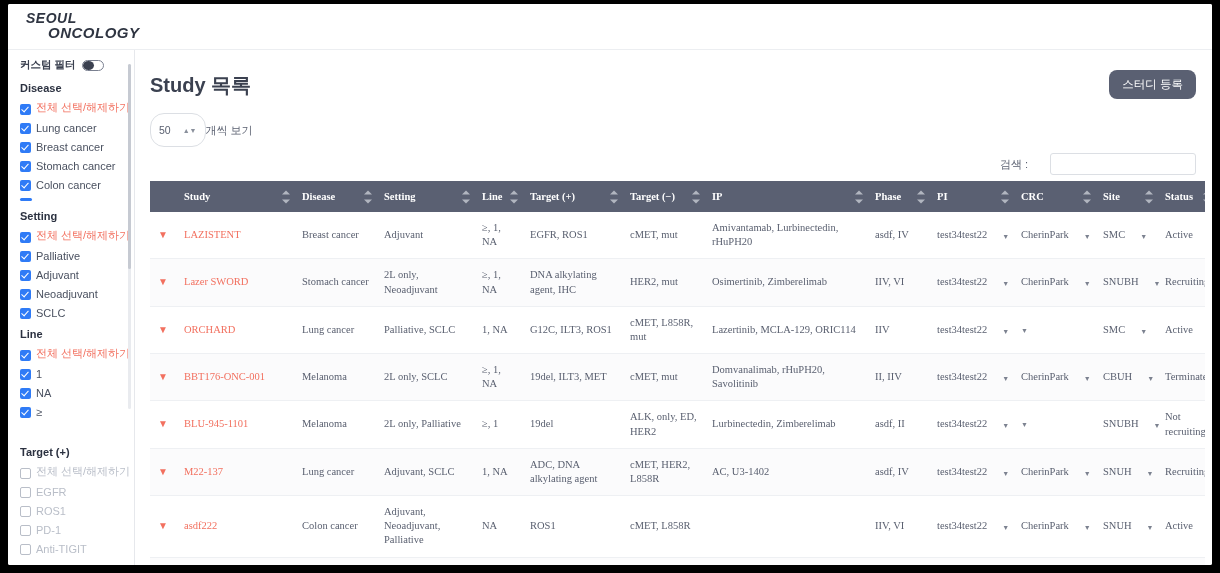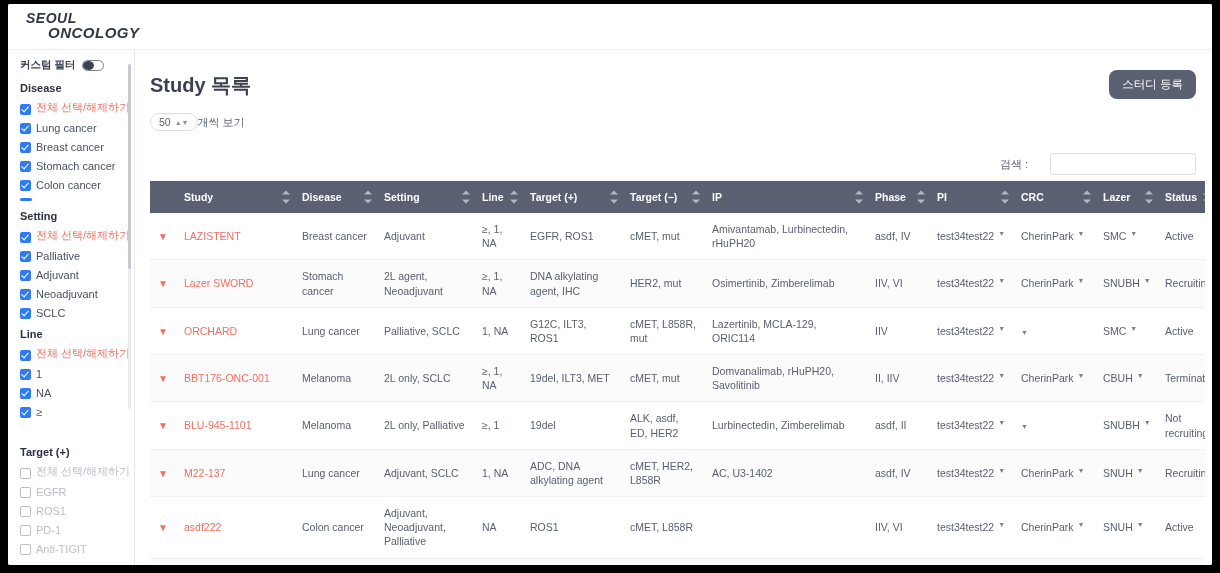--- a/index.html
+++ b/index.html
@@ -141,23 +141,23 @@
     background: #5a6072; color: #fff;
     font-size: 11.5px; border: none; border-radius: 8px;
     padding: 7px 13px; cursor: pointer;
     font-family: inherit;
   }
   .controls {
     display: flex; align-items: center;
     margin: 14px 0 0 15px;
   }
   .len-select {
-    display: inline-flex; align-items: center; gap: 4px;
+    display: inline-flex; align-items: center; gap: 12px;
     border: 1px solid #dcdfe4; border-radius: 14px;
-    padding: 2px 8px; font-size: 10.5px; color: #5a6070;
+    padding: 10px 8px; font-size: 10.5px; color: #5a6070;
     background: #fff;
   }
   .len-select .caret { font-size: 7px; color:#8a909c; line-height:1; }
   .len-label { font-size: 11px; color:#5a6070; }
   .search-wrap {
     position: absolute; right: 16px; top: 103px;
     display: flex; align-items: center; gap: 22px;
   }
   .search-wrap .slab { font-size: 11px; color:#5a6070; }
   .search-input {
@@ -166,20 +166,21 @@
     background: #fff; outline: none;
     font-family: inherit; font-size: 11px;
     padding: 0 6px; color:#3b4150;
   }
 
   
   .table-wrap {
     position: absolute; left: 15px; top: 131px;
     width: 1055px; height: 384px;
     overflow: hidden;
+    font-family: Liberation Serif, serif;
   }
   table { width: 1055px; border-collapse: collapse; table-layout: fixed; }
   thead th {
     background: #5a6072; color: #ffffff;
     font-size: 10.5px; font-weight: 700;
     text-align: left;
     padding: 10px 4px 10px 0;
     position: relative;
     vertical-align: middle;
   }
@@ -205,21 +206,21 @@
     line-height: 1.35;
   }
   tbody tr:nth-child(even) { background: #fbfbfc; }
   td.c-expand { padding-left: 8px; width: 22px; }
   .chev {
     color: #f2705f; font-size: 10px; cursor: pointer;
     display:inline-block; line-height:1;
   }
   .study-link { color: #f2705f; cursor: pointer; }
   .pill {
-    display: inline-flex; align-items: flex-start; gap: 4px;
+    display: inline-flex; align-items: flex-end; gap: 15px;
   }
   .pill .dn { font-size: 7px; color:#7c8290; }
 
   
   col.w-exp   { width: 26px; }
   col.w-study { width: 118px; }
   col.w-dis   { width: 82px; }
   col.w-set   { width: 98px; }
   col.w-line  { width: 48px; }
   col.w-tp    { width: 100px; }
@@ -383,21 +384,21 @@
             <th><span class="hlabel">Study</span><span class="sorticon"></span></th>
             <th><span class="hlabel">Disease</span><span class="sorticon"></span></th>
             <th><span class="hlabel">Setting</span><span class="sorticon"></span></th>
             <th><span class="hlabel">Line</span><span class="sorticon"></span></th>
             <th><span class="hlabel">Target (+)</span><span class="sorticon"></span></th>
             <th><span class="hlabel">Target (−)</span><span class="sorticon"></span></th>
             <th><span class="hlabel">IP</span><span class="sorticon"></span></th>
             <th><span class="hlabel">Phase</span><span class="sorticon"></span></th>
             <th><span class="hlabel">PI</span><span class="sorticon"></span></th>
             <th><span class="hlabel">CRC</span><span class="sorticon"></span></th>
-            <th><span class="hlabel">Lazer</span><span class="sorticon"></span></th>
+            <th><span class="hlabel">Site</span><span class="sorticon"></span></th>
             <th><span class="hlabel">Status</span><span class="sorticon"></span></th>
           </tr>
         </thead>
         <tbody id="tbody">
             <tr>
               <td class="c-expand"><span class="chev">▼</span></td>
               <td><span class="study-link">LAZISTENT</span></td>
               <td>Breast cancer</td>
               <td>Adjuvant</td>
               <td>≥, 1, NA</td>
@@ -416,21 +417,21 @@
               <td><span class="pill">
                   <span>SMC</span>
                   <span class="dn">▼</span>
                 </span></td>
               <td>Active</td>
             </tr>
             <tr>
               <td class="c-expand"><span class="chev">▼</span></td>
               <td><span class="study-link">Lazer SWORD</span></td>
               <td>Stomach cancer</td>
-              <td>2L agent, Neoadjuvant</td>
+              <td>2L only, Neoadjuvant</td>
               <td>≥, 1, NA</td>
               <td>DNA alkylating agent, IHC</td>
               <td>HER2, mut</td>
               <td>Osimertinib, Zimberelimab</td>
               <td>IIV, VI</td>
               <td><span class="pill">
                   <span>test34test22</span>
                   <span class="dn">▼</span>
                 </span></td>
               <td><span class="pill">
@@ -490,21 +491,21 @@
                 </span></td>
               <td>Terminated</td>
             </tr>
             <tr>
               <td class="c-expand"><span class="chev">▼</span></td>
               <td><span class="study-link">BLU-945-1101</span></td>
               <td>Melanoma</td>
               <td>2L only, Palliative</td>
               <td>≥, 1</td>
               <td>19del</td>
-              <td>ALK, asdf, ED, HER2</td>
+              <td>ALK, only, ED, HER2</td>
               <td>Lurbinectedin, Zimberelimab</td>
               <td>asdf, II</td>
               <td><span class="pill">
                   <span>test34test22</span>
                   <span class="dn">▼</span>
                 </span></td>
               <td><span class="pill">
                   <span class="dn">▼</span>
                 </span></td>
               <td><span class="pill">

